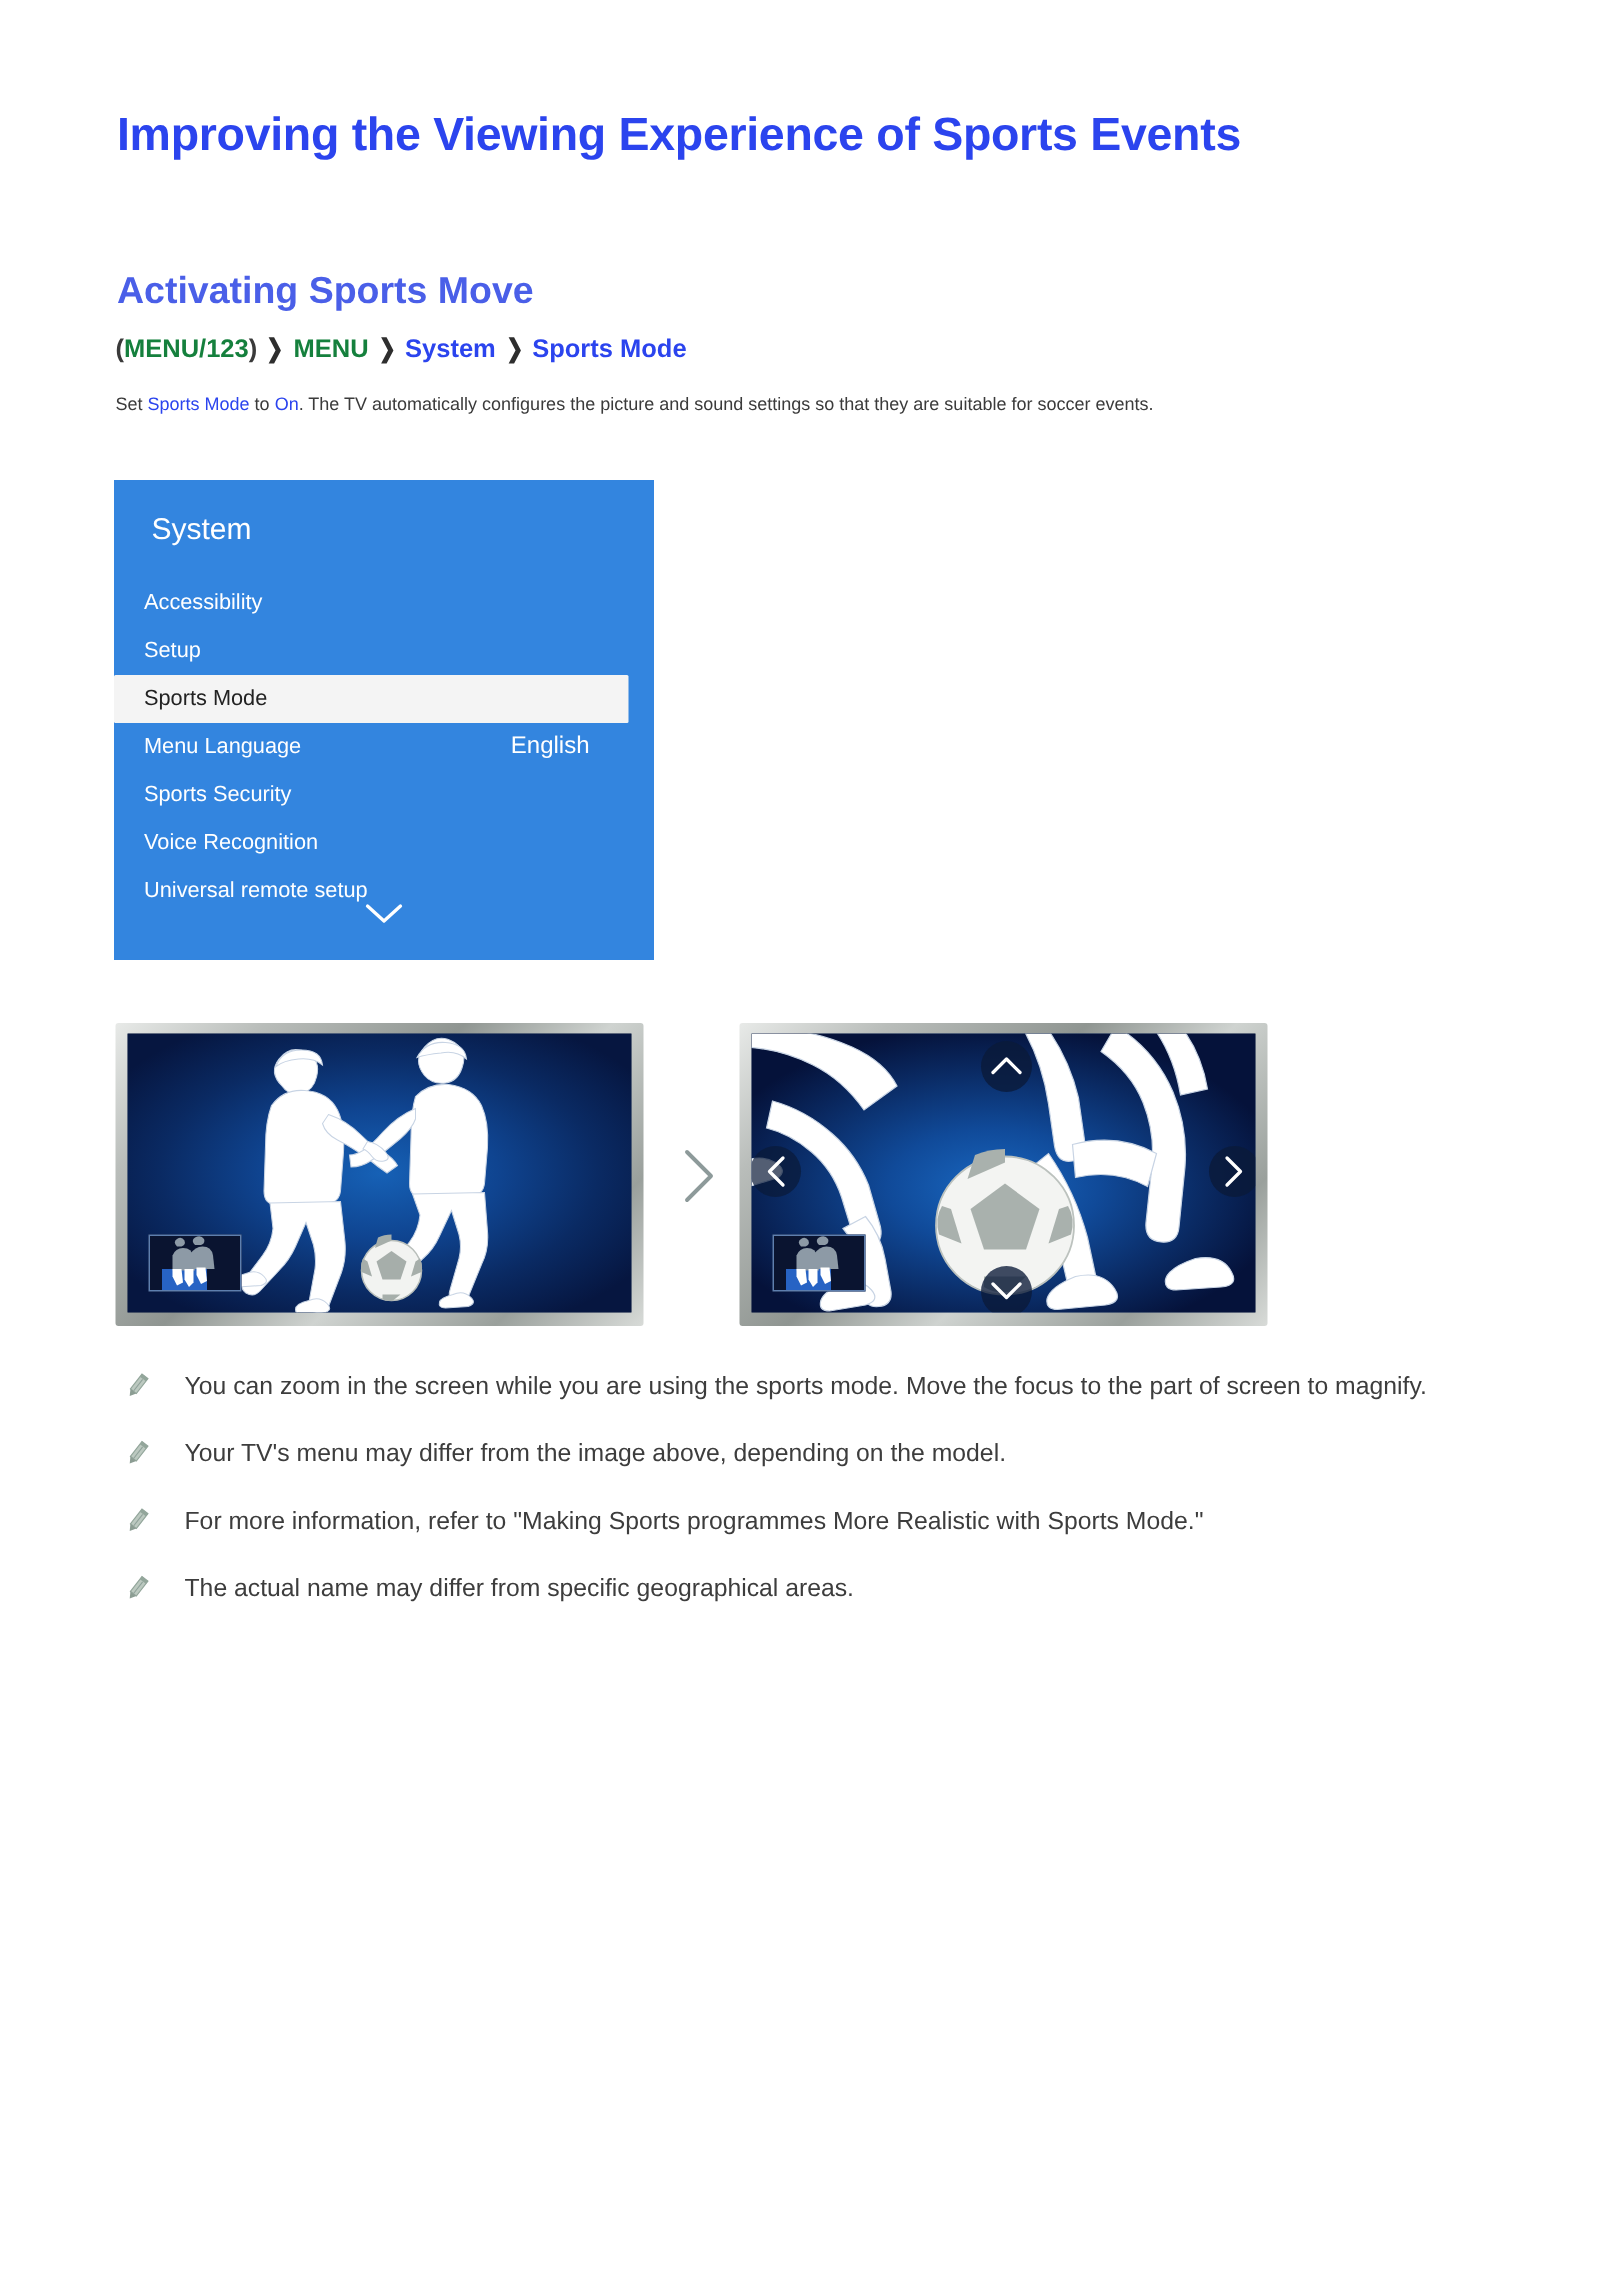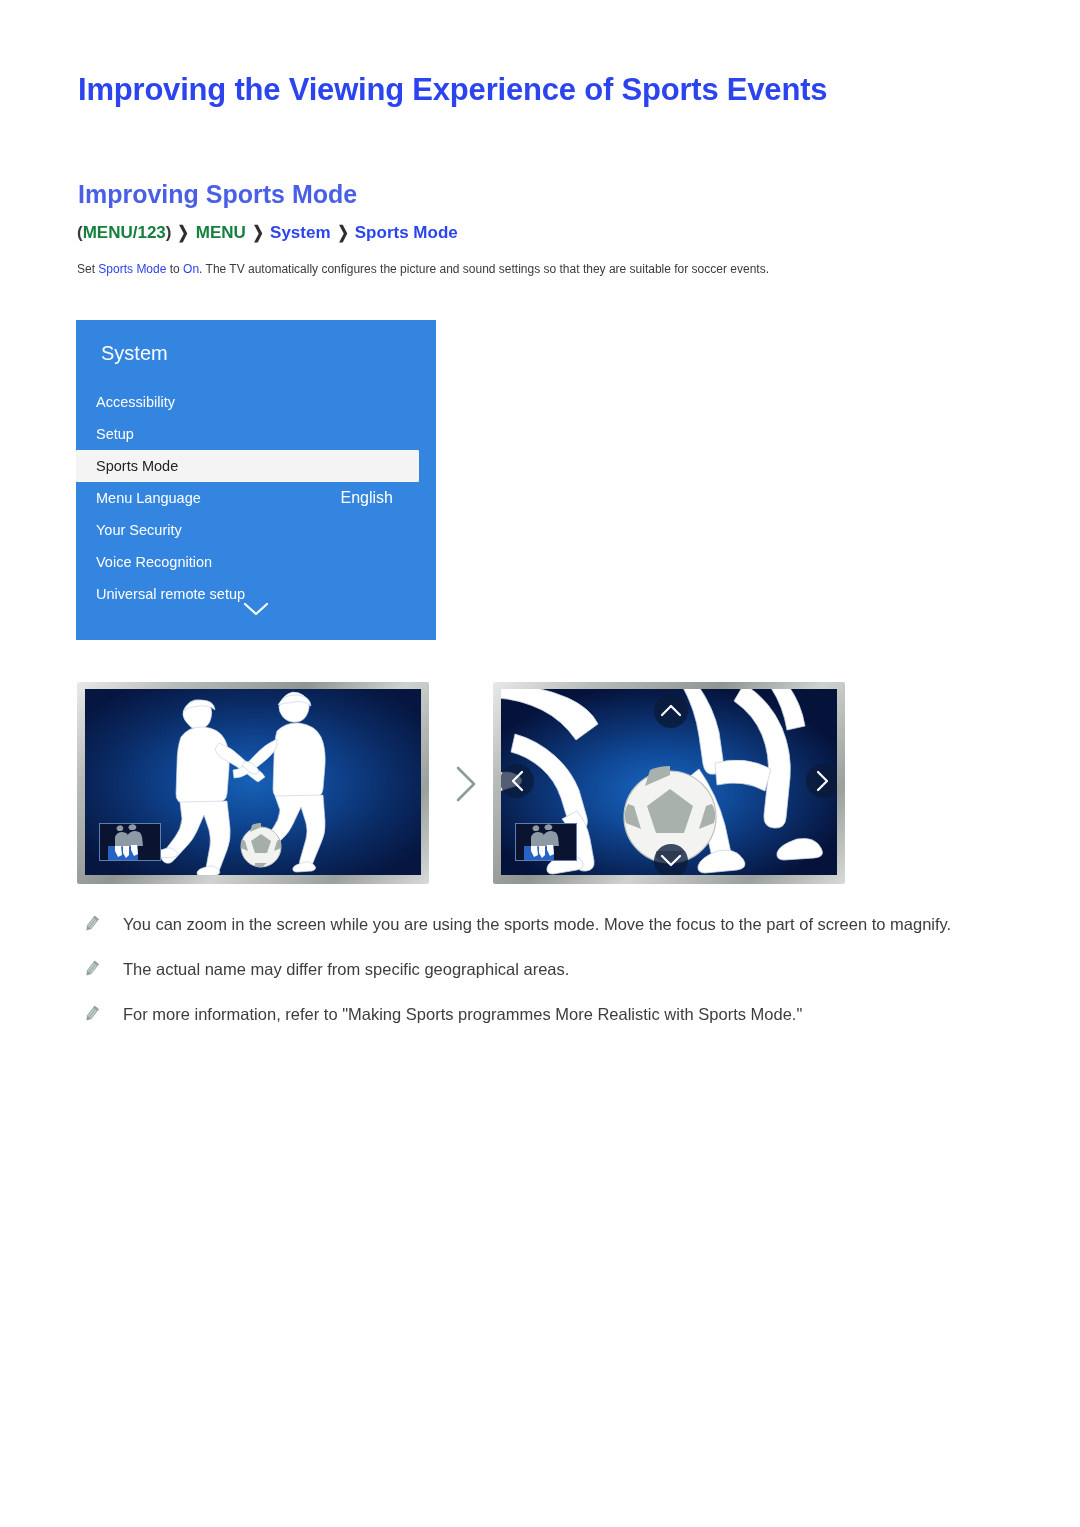--- a/index.html
+++ b/index.html
@@ -201,21 +201,21 @@
     height: 20px;
   }
 </style>
 </head>
 <body>
 
 <div class="page">
 
   <div class="page-title">Improving the Viewing Experience of Sports Events</div>
 
-  <div class="section-heading">Improving Sports Mode</div>
+  <div class="section-heading">Activating Sports Move</div>
 
   <div class="breadcrumb">
     <span class="bc-paren">(</span><span class="bc-teal">MENU/123</span><span class="bc-paren">)</span><span class="bc-sep">❯</span><span class="bc-teal">MENU</span><span class="bc-sep">❯</span><span class="bc-blue">System</span><span class="bc-sep">❯</span><span class="bc-blue">Sports Mode</span>
   </div>
 
   <div class="intro">
     <span>Set </span><span class="hl-blue">Sports Mode</span><span> to </span><span class="hl-blue">On</span><span>. The TV automatically configures the picture and sound settings so that they are suitable for soccer events.</span>
   </div>
 
   <div class="menu-panel">
@@ -233,21 +233,21 @@
       <div class="menu-row selected">
         <span class="m-label">Sports Mode</span>
       </div>
 
       <div class="menu-row">
         <span class="m-label">Menu Language</span>
         <span class="m-value">English</span>
       </div>
 
       <div class="menu-row">
-        <span class="m-label">Your Security</span>
+        <span class="m-label">Sports Security</span>
       </div>
 
       <div class="menu-row">
         <span class="m-label">Voice Recognition</span>
       </div>
 
       <div class="menu-row">
         <span class="m-label">Universal remote setup</span>
       </div>
 
@@ -416,44 +416,57 @@
             <rect x="8" y="1.5" width="5" height="12.5" fill="#bcc9c0" stroke="#93a69b" stroke-width="0.8"></rect>
             <path d="M8 14 L10.5 18 L13 14 Z" fill="#8c9d93"></path>
             <rect x="8" y="1.5" width="5" height="2.2" fill="#93a69b"></rect>
             <line x1="10.5" y1="4" x2="10.5" y2="13.6" stroke="#8fa199" stroke-width="0.7"></line>
           </g>
         </svg>
       </span>
       <span>You can zoom in the screen while you are using the sports mode. Move the focus to the part of screen to magnify.</span>
     </div>
 
-
     <div class="note">
       <span class="note-icon">
         <svg width="20" height="20" viewBox="0 0 20 20">
           <g transform="rotate(38 10 10)">
             <rect x="8" y="1.5" width="5" height="12.5" fill="#bcc9c0" stroke="#93a69b" stroke-width="0.8"></rect>
             <path d="M8 14 L10.5 18 L13 14 Z" fill="#8c9d93"></path>
             <rect x="8" y="1.5" width="5" height="2.2" fill="#93a69b"></rect>
             <line x1="10.5" y1="4" x2="10.5" y2="13.6" stroke="#8fa199" stroke-width="0.7"></line>
           </g>
         </svg>
       </span>
-      <span>The actual name may differ from specific geographical areas.</span>
+      <span>Your TV's menu may differ from the image above, depending on the model.</span>
     </div>
 
     <div class="note">
       <span class="note-icon">
         <svg width="20" height="20" viewBox="0 0 20 20">
           <g transform="rotate(38 10 10)">
             <rect x="8" y="1.5" width="5" height="12.5" fill="#bcc9c0" stroke="#93a69b" stroke-width="0.8"></rect>
             <path d="M8 14 L10.5 18 L13 14 Z" fill="#8c9d93"></path>
             <rect x="8" y="1.5" width="5" height="2.2" fill="#93a69b"></rect>
             <line x1="10.5" y1="4" x2="10.5" y2="13.6" stroke="#8fa199" stroke-width="0.7"></line>
           </g>
         </svg>
       </span>
       <span>For more information, refer to "Making Sports programmes More Realistic with Sports Mode."</span>
     </div>
 
+    <div class="note">
+      <span class="note-icon">
+        <svg width="20" height="20" viewBox="0 0 20 20">
+          <g transform="rotate(38 10 10)">
+            <rect x="8" y="1.5" width="5" height="12.5" fill="#bcc9c0" stroke="#93a69b" stroke-width="0.8"></rect>
+            <path d="M8 14 L10.5 18 L13 14 Z" fill="#8c9d93"></path>
+            <rect x="8" y="1.5" width="5" height="2.2" fill="#93a69b"></rect>
+            <line x1="10.5" y1="4" x2="10.5" y2="13.6" stroke="#8fa199" stroke-width="0.7"></line>
+          </g>
+        </svg>
+      </span>
+      <span>The actual name may differ from specific geographical areas.</span>
+    </div>
+
   </div>
 
 </div>
 
 </body></html>

